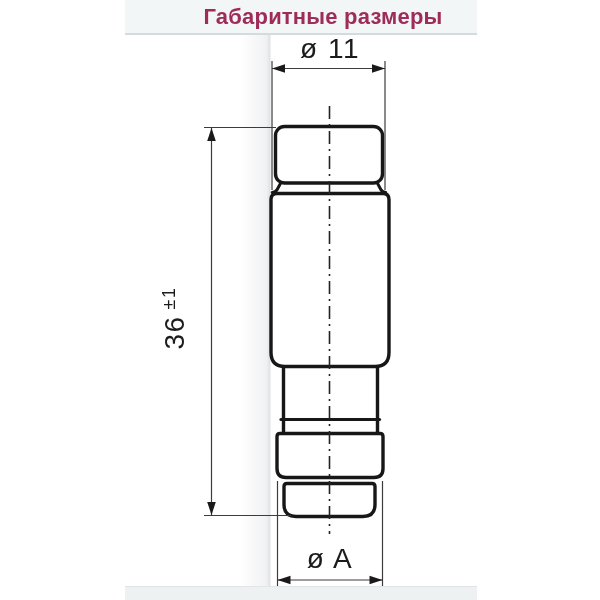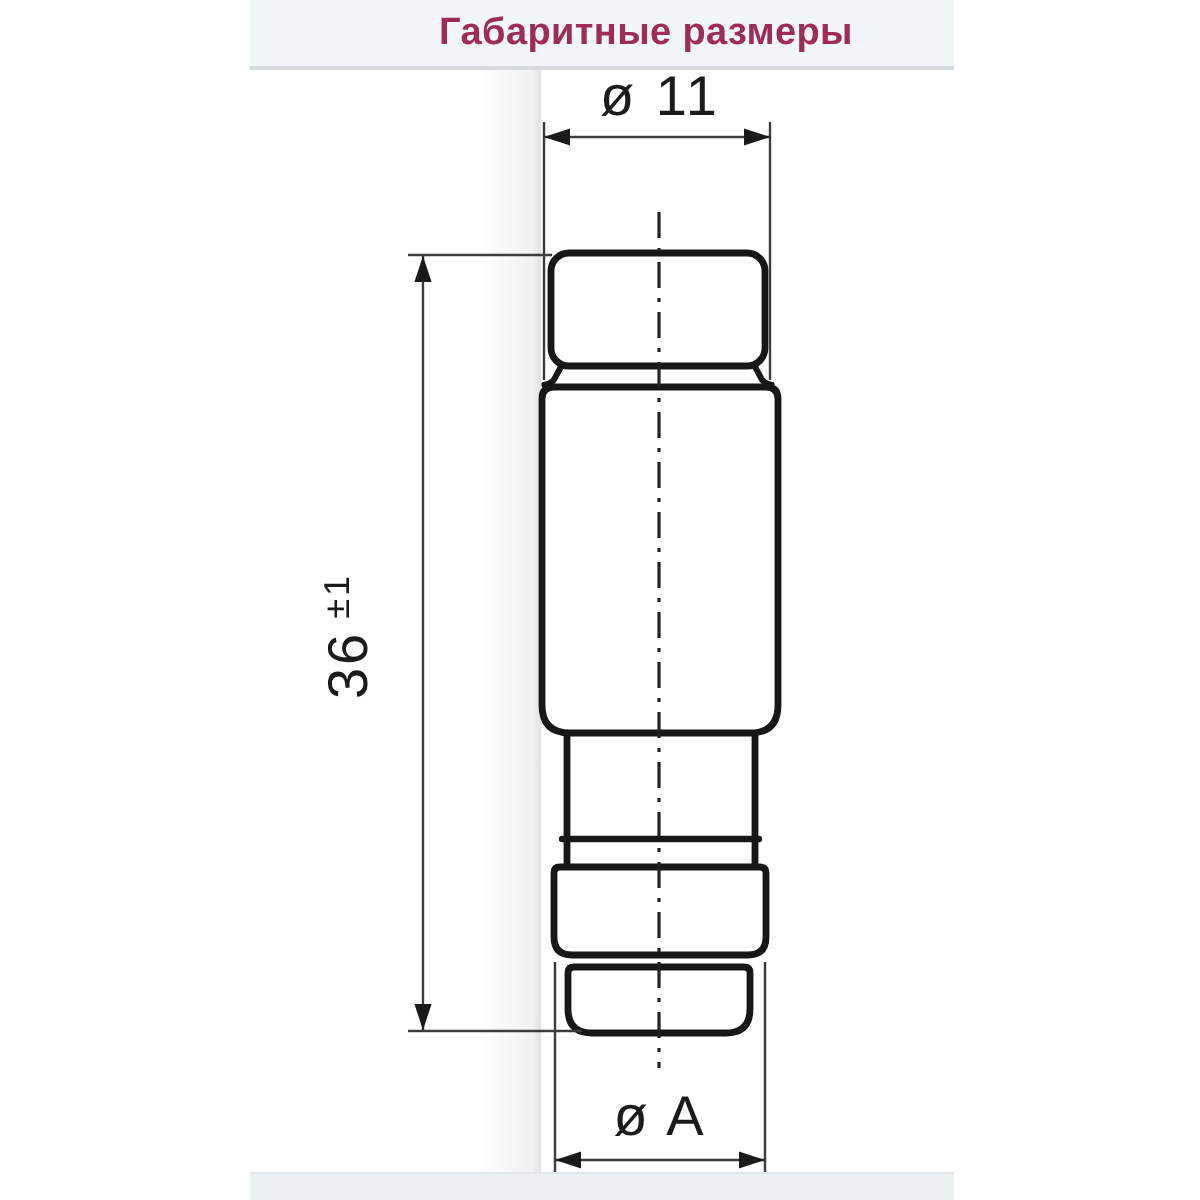--- a/index.html
+++ b/index.html
@@ -22,21 +22,21 @@
     pointer-events:none;
   }
   .header-band{
     position:absolute;left:125px;top:0;width:352px;height:33px;
     background:var(--header-bg);
     border-bottom:2px solid #d5dadc;
   }
   .page-title{
     position:absolute;left:123px;top:0;width:400px;height:33px;
     line-height:34px;text-align:center;
-    font-size:19px;font-weight:bold;color:var(--title-color);
+    font-size:22px;font-weight:bold;color:var(--title-color);
     letter-spacing:0.2px;
   }
   .footer-band{
     position:absolute;left:125px;top:586px;width:352px;height:14px;
     background:var(--footer-bg);
     border-top:1px solid #e0e5e7;
   }
   svg.drawing{position:absolute;left:0;top:0;}
   .thick{stroke:var(--line);stroke-width:3.4;fill:#ffffff;stroke-linejoin:round;stroke-linecap:round;}
   .thick-open{stroke:var(--line);stroke-width:3;fill:none;stroke-linejoin:round;stroke-linecap:round;}

